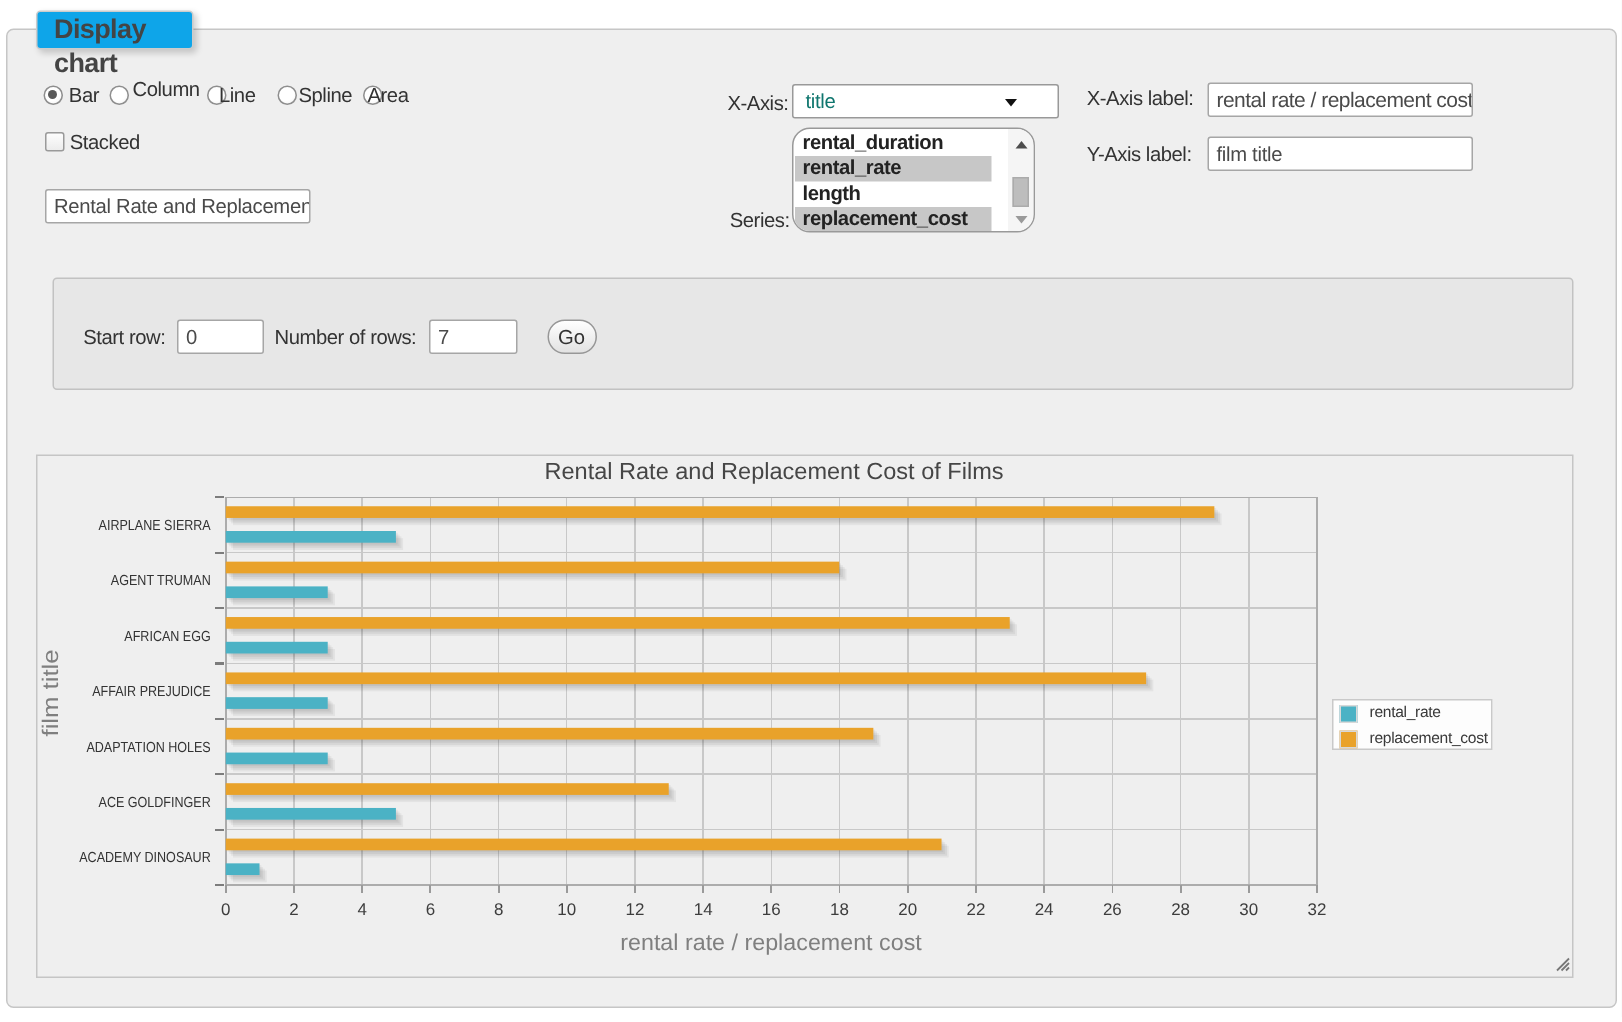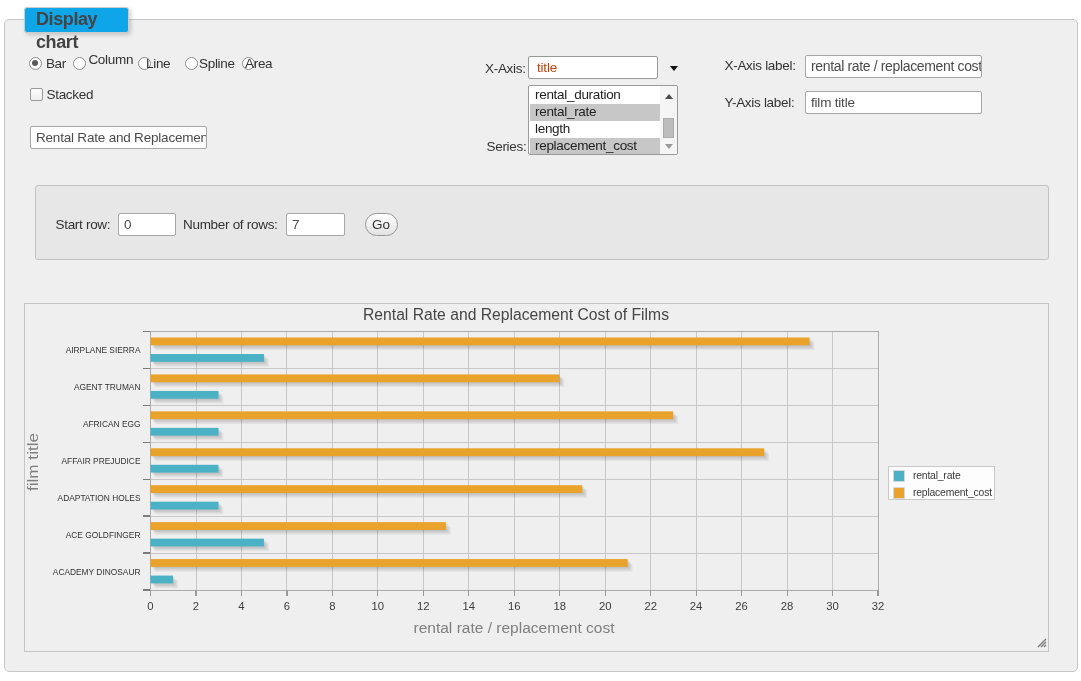--- a/index.html
+++ b/index.html
@@ -32,30 +32,30 @@
 <div class="lbl" style="left:146px; top:55.5px;">Line</div>
 <div class="abs" style="left:184.6px; top:56.5px; width:13px; height:13px; border:1px solid #8e8e8e; border-radius:50%; background:radial-gradient(circle at 40% 35%, #ffffff 55%, #ededed);"></div>
 <div class="lbl" style="left:199.0px; top:55.5px;">Spline</div>
 <div class="abs" style="left:242.3px; top:56.5px; width:13px; height:13px; border:1px solid #8e8e8e; border-radius:50%; background:radial-gradient(circle at 40% 35%, #ffffff 55%, #ededed);"></div>
 <div class="lbl" style="left:245px; top:55.5px;">Area</div>
 <div class="abs" style="left:29.5px; top:88px; width:13px; height:13px; border:1px solid #9a9a9a; border-radius:2px; background:linear-gradient(#fdfdfd,#ececec);"></div>
 <div class="lbl" style="left:46.5px; top:86.5px;">Stacked</div>
 <div class="inp" style="left:30px; top:126px; width:177px; height:23px;">Rental Rate and Replacement Cost of Films</div>
 
 <div class="lbl" style="left:485px; top:61px;">X-Axis:</div>
-<div class="abs" style="left:528px; top:56px; width:130px; height:23px; background:#fff;
+<div class="abs" style="left:528px; top:56px; width:178px; height:23px; background:#fff;
  border:1px solid #999; border-radius:2px; font-size:13.5px; letter-spacing:-0.2px;
- color:#c2410c; line-height:21px; padding-left:8px;">title</div>
+ color:#0f766e; line-height:21px; padding-left:8px;">title</div>
 <div class="abs" style="left:669.5px; top:66px; width:0; height:0;
  border-left:4.5px solid transparent; border-right:4.5px solid transparent;
  border-top:5.5px solid #111;"></div>
 <div class="lbl" style="left:486.5px; top:138.5px;">Series:</div>
 
-<div class="abs" style="left:528px; top:85px; width:150px; height:70px; background:#fff;
- border:1px solid #999; border-radius:2px; overflow:hidden;">
+<div class="abs" style="left:528px; top:85px; width:162px; height:70px; background:#fff;
+ border:1px solid #999; border-radius:12px; overflow:hidden;font-weight:bold;">
   <div class="opt" style="top:1.2px;">rental_duration</div>
   <div class="opt" style="top:17.8px; background:#c7c7c7;">rental_rate</div>
   <div class="opt" style="top:35.1px;">length</div>
   <div class="opt" style="top:52.2px; background:#c7c7c7;">replacement_cost</div>
 
   <div style="position:absolute; right:0; top:0; width:17px; height:68px; background:#f5f5f5;"></div>
   <div style="position:absolute; right:3px; top:32px; width:11.5px; height:20px; background:#bdbdbd; border:1px solid #ababab;"></div>
   <div style="position:absolute; right:4.5px; top:8px; width:0; height:0;
    border-left:4px solid transparent; border-right:4px solid transparent; border-bottom:5px solid #4d4d4d;"></div>
   <div style="position:absolute; right:4.5px; top:58px; width:0; height:0;

